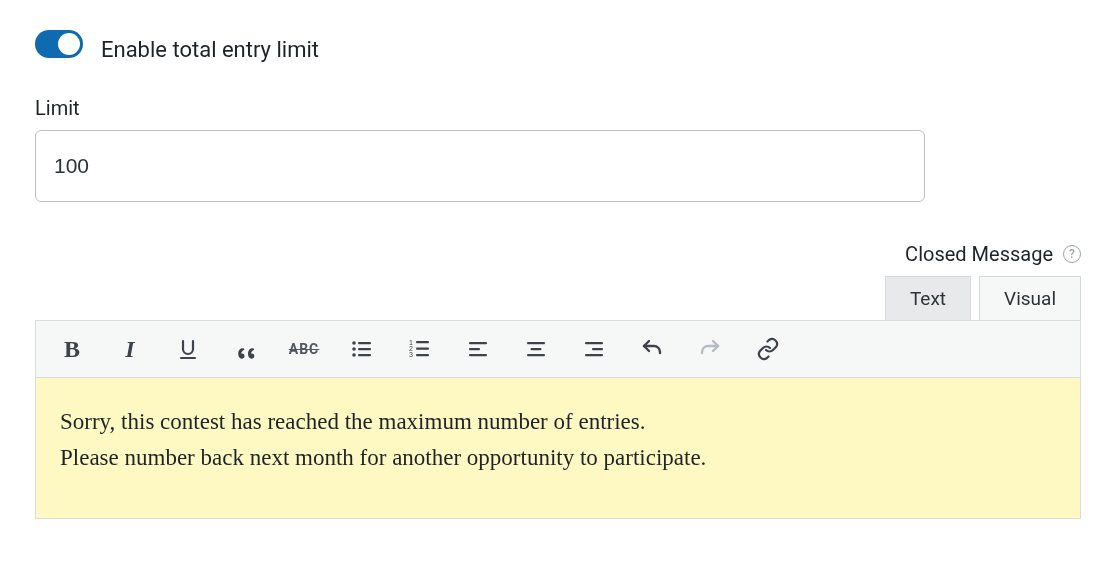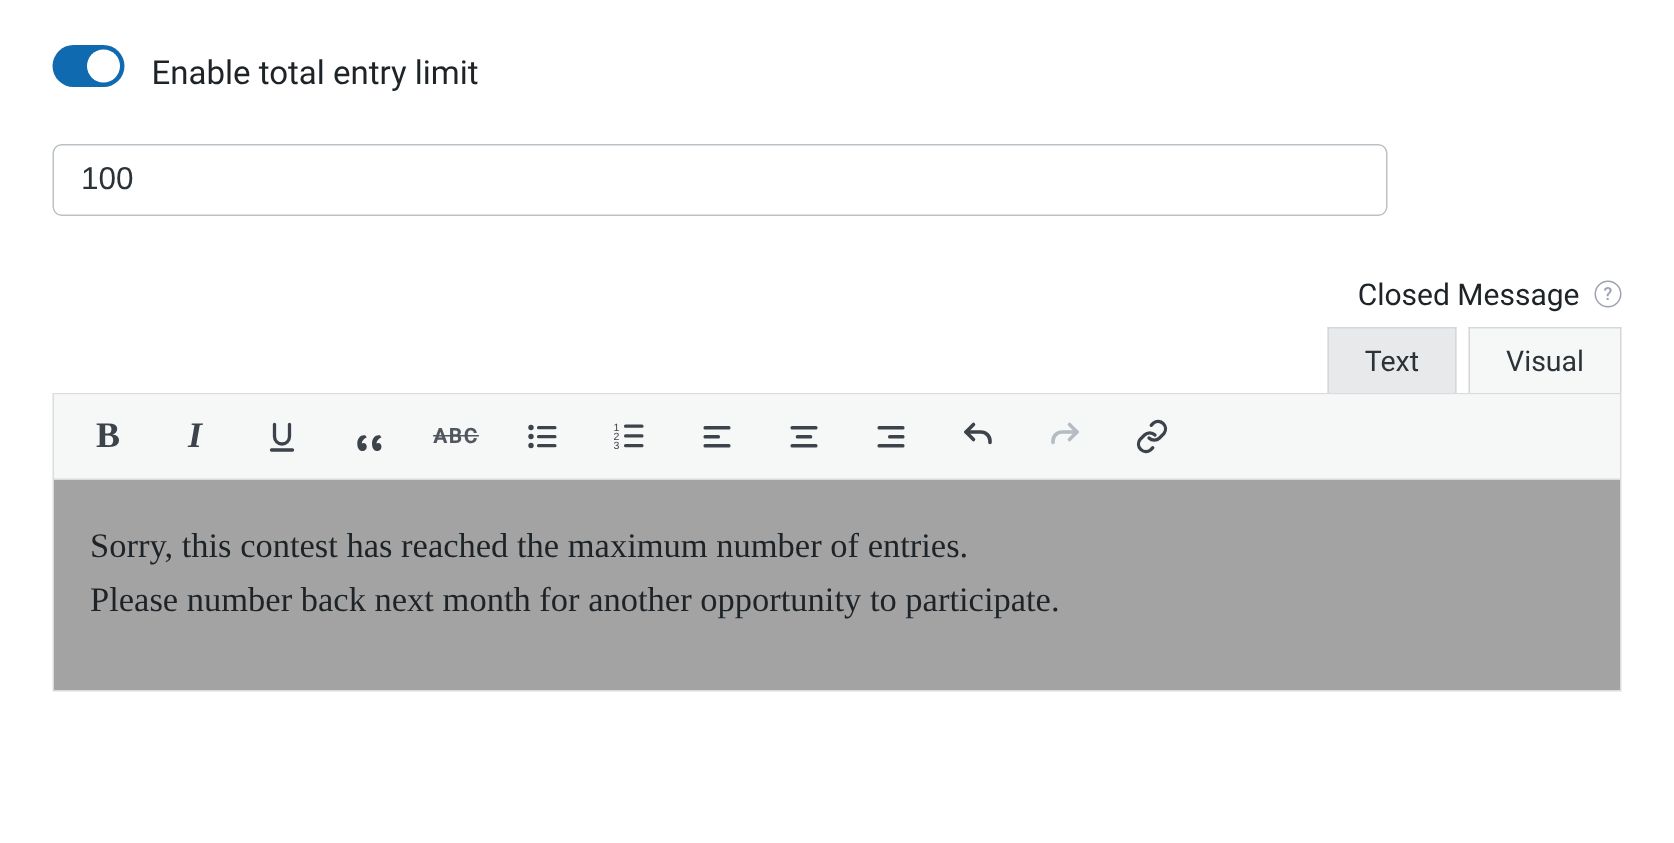--- a/index.html
+++ b/index.html
@@ -57,21 +57,21 @@
       display: inline-flex;
       align-items: center;
       justify-content: center;
       font-size: 12px;
       color: #9ca3af;
       cursor: help;
       font-weight: 500;
     }
     .text-input {
       width: 890px;
-      height: 48px;
+      height: 72px;
       border: 1px solid #bcc1c6;
       border-radius: 6px;
       font-size: 21px;
       color: #2c3338;
       padding: 0 18px;
       outline: none;
       background: #fff;
     }
     .limit-section {
       margin-bottom: 40px;
@@ -125,41 +125,42 @@
       cursor: pointer;
       color: #3c434a;
     }
     .tb-btn.disabled { color: #b5bcc2; cursor: default; }
     .tb-btn svg { width: 24px; height: 24px; }
     .tb-bold { font-family: Georgia, serif; font-weight: 700; font-size: 24px; }
     .tb-italic { font-family: Georgia, serif; font-style: italic; font-weight: 700; font-size: 24px; }
     .tb-strike { font-size: 14px; text-decoration: line-through; letter-spacing: 1px; font-weight: 700; color: #50575e; }
     .editor-content {
       padding: 26px 24px 40px 24px;
-      background: #a3a3a3;
+      background: #fef9c3;
       min-height: 140px;
     }
     .editor-content p {
       font-family: Georgia, 'Times New Roman', serif;
       font-size: 23px;
       line-height: 1.55;
       color: #1d2327;
     }
   </style>
 </head>
 <body>
 
 <div class="toggle-row">
   <div class="toggle">
     <div class="knob"></div>
   </div>
   <span class="toggle-label">Enable total entry limit</span>
 </div>
 
 <div class="limit-section">
+  <div class="field-label">Limit</div>
   <input type="text" class="text-input" value="100" style="">
 </div>
 
 <div class="closed-row">
   <div class="field-label">
     <span>Closed Message</span>
     <span class="help-icon">?</span>
   </div>
   <div class="editor-tabs">
     <div class="editor-tab">Text</div>

